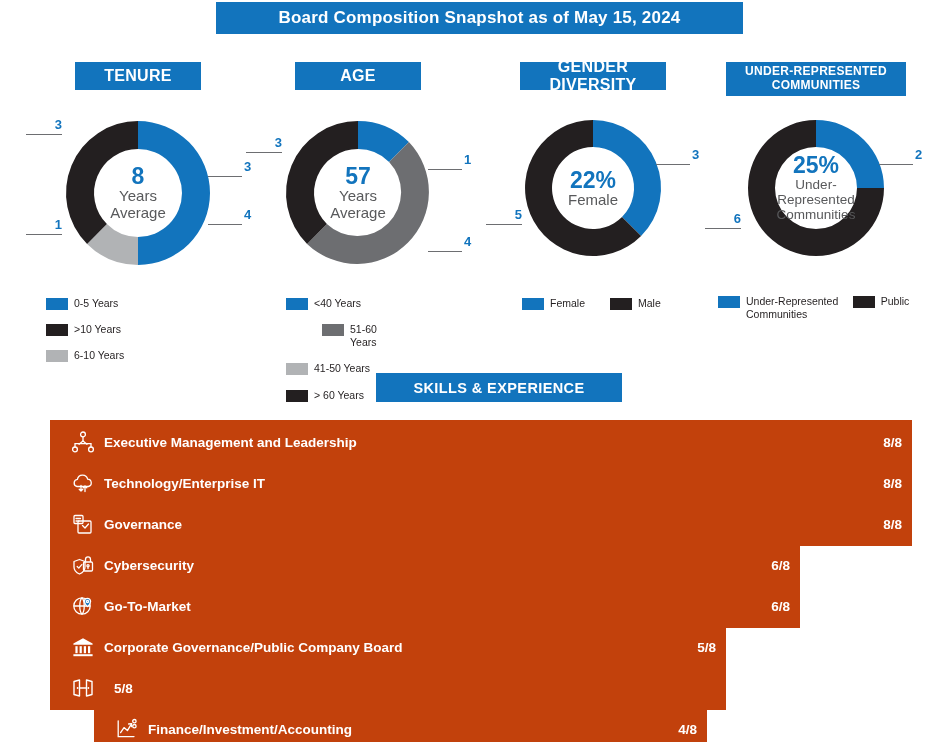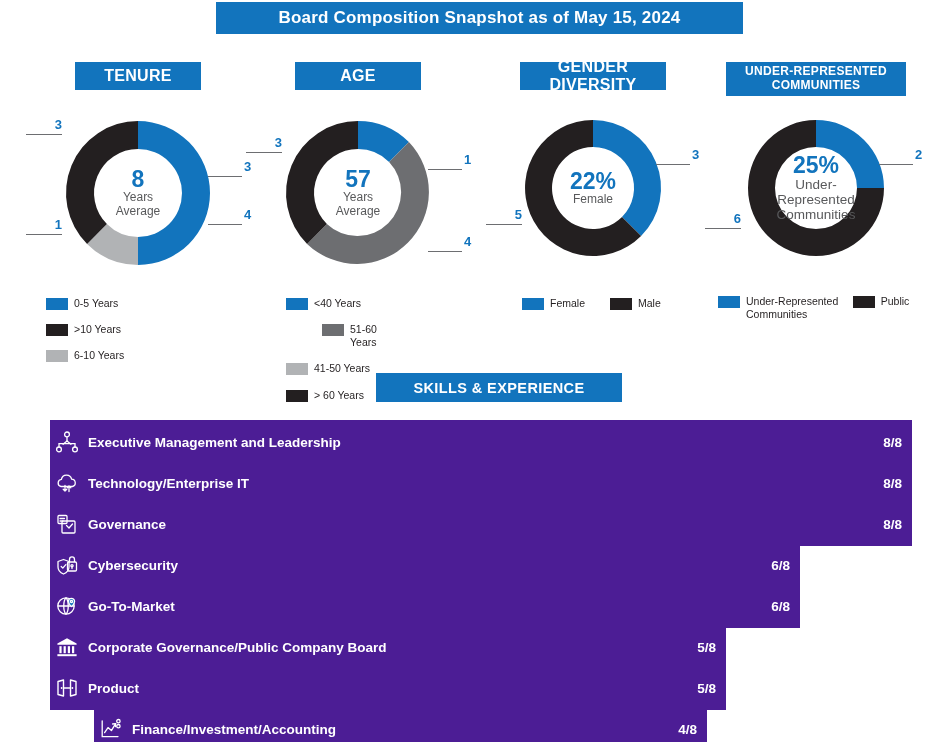--- a/index.html
+++ b/index.html
@@ -66,21 +66,21 @@
   }
   .center-big {
     color: #1274bd;
     font-weight: bold;
     font-size: 23px;
     line-height: 1.05;
     display: block;
   }
   .center-sub {
     color: #58595b;
-    font-size: 12px;
+    font-size: 15px;
     line-height: 1.12;
     display: block;
   }
   .center-sub.small { font-size: 13.5px; }
 
   
   .callout {
     position: absolute;
     color: #1274bd;
     font-size: 13px;
@@ -134,24 +134,24 @@
     left: 50px; top: 420px;
     width: 862px;
   }
   .bar-row {
     height: 34px;
     margin-bottom: 7px;
     position: relative;
   }
   .bar {
     height: 44px;
-    background: #4c1d95;
+    background: #c2410c;
     display: flex;
     align-items: center;
-    padding-left: 4px;
+    padding-left: 20px;
     padding-right: 10px;
     color: #ffffff;
   }
   .bar-icon {
     flex: 0 0 26px;
     width: 26px; height: 24px;
     display: flex; align-items: center; justify-content: center;
     margin-right: 8px;
   }
   .bar-icon svg { display: block; }
@@ -463,21 +463,20 @@
     <div class="bar" style="width:676px;">
       <span class="bar-icon">
         <svg width="24" height="22" viewBox="0 0 24 22" fill="none" stroke="#ffffff" stroke-width="1.4">
           <path d="M3 4.5 L8.5 3 L8.5 19 L3 17.5 Z" stroke-linejoin="round"></path>
           <path d="M21 4.5 L15.5 3 L15.5 19 L21 17.5 Z" stroke-linejoin="round"></path>
           <path d="M8.5 11 L15.5 11" stroke-linecap="round"></path>
           <circle cx="6.6" cy="11" r="0.9" fill="#ffffff" stroke="none"></circle>
           <circle cx="17.4" cy="11" r="0.9" fill="#ffffff" stroke="none"></circle>
         </svg>
       </span>
-      <span class="bar-label">Product</span>
       <span class="bar-value">5/8</span>
     </div>
   </div>
 
   <div class="bar-row">
     <div class="bar" style="width:613px;margin-left:44px;">
       <span class="bar-icon">
         <svg width="24" height="22" viewBox="0 0 24 22" fill="none" stroke="#ffffff" stroke-width="1.3">
           <path d="M3.2 2.8 L3.2 18.6 L19 18.6" stroke-linecap="round"></path>
           <path d="M5.6 14.6 L9 9.6 L12.4 12.6 L16.6 5.6" stroke-linecap="round" stroke-linejoin="round"></path>

